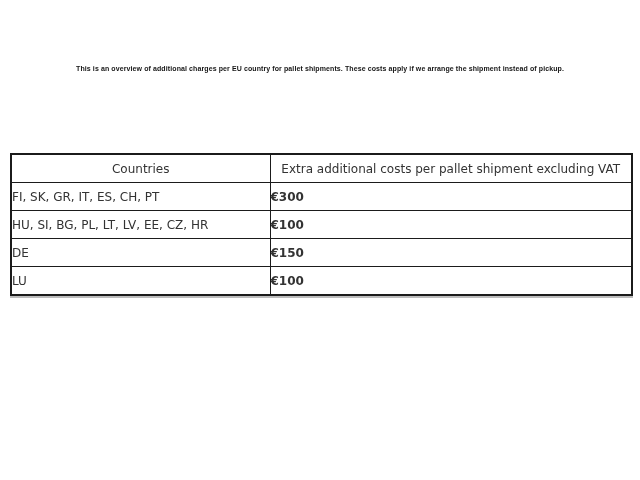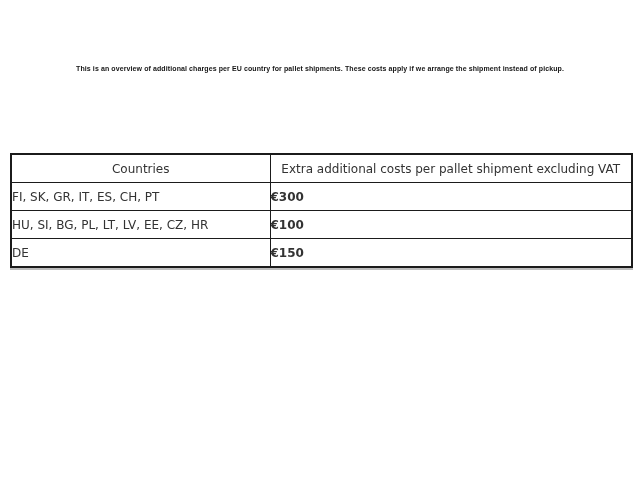--- a/index.html
+++ b/index.html
@@ -90,16 +90,20 @@
         <td class="cell-cost">€300</td>
       </tr>
       <tr>
         <td class="cell-countries">HU, SI, BG, PL, LT, LV, EE, CZ, HR</td>
         <td class="cell-cost">€100</td>
       </tr>
       <tr>
         <td class="cell-countries">DE</td>
         <td class="cell-cost">€150</td>
       </tr>
+      <tr>
+        <td class="cell-countries">LU</td>
+        <td class="cell-cost">€100</td>
+      </tr>
     </tbody>
   </table>
 
 </div>
 
 </body></html>

